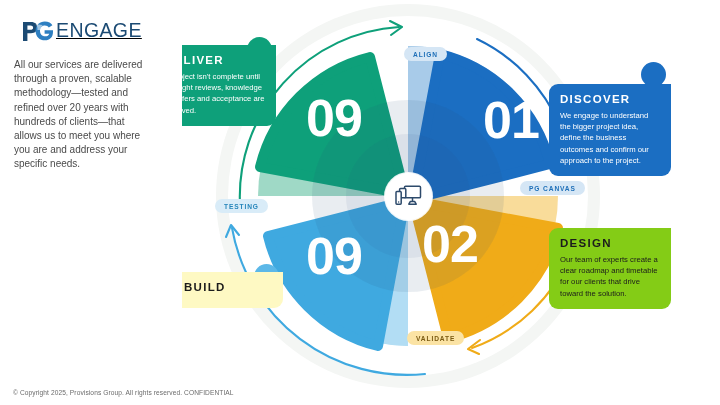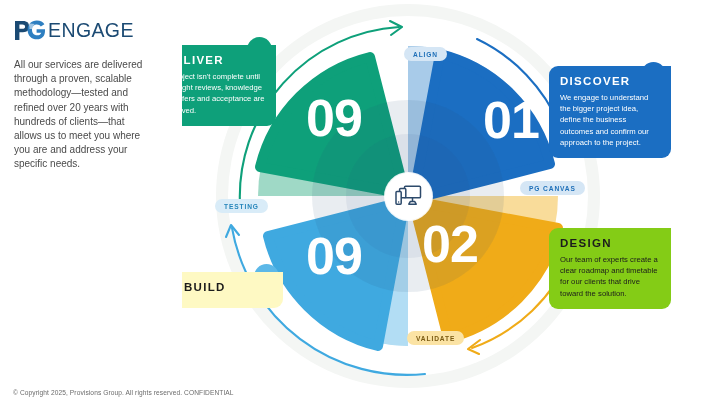--- a/index.html
+++ b/index.html
@@ -18,23 +18,24 @@
   
   #left-panel {
     position: absolute;
     left: 0; top: 0;
     width: 182px; height: 405px;
     background: #ffffff;
     z-index: 30;
   }
   #logo {
     position: absolute;
-    left: 14px; top: 18px;
-    display: flex; align-items: center;
+    left: 22px; top: 18px;
+    display: flex; align-items: flex-end;
     height: 24px;
+    text-decoration: underline;
   }
   #logo .mark {
     position: relative;
     width: 31px; height: 21px;
     margin-right: 3px;
   }
   #logo .mark svg { display:block; }
   #logo .wordmark {
     font-size: 19.5px;
     letter-spacing: 0.4px;
@@ -138,21 +139,21 @@
   }
 
   #card-deliver {
     left: 154px; top: 45px; width: 122px;
     background: #0ea07a; color: #ffffff;
     border-top-right-radius: 0;
   }
   #bubble-deliver { left: 247px; top: 37px; width: 25px; height: 25px; background: #0ea07a; }
 
   #card-discover {
-    left: 549px; top: 66px; width: 122px;
+    left: 549px; top: 84px; width: 122px;
     background: #1b6ec2; color: #ffffff;
     border-top-right-radius: 0;
   }
   #bubble-discover { left: 641px; top: 62px; width: 25px; height: 25px; background: #1b6ec2; }
 
   #card-design {
     left: 549px; top: 228px; width: 122px;
     background: #84cc16; color: #1c1c1c;
     border-top-right-radius: 0;
   }

